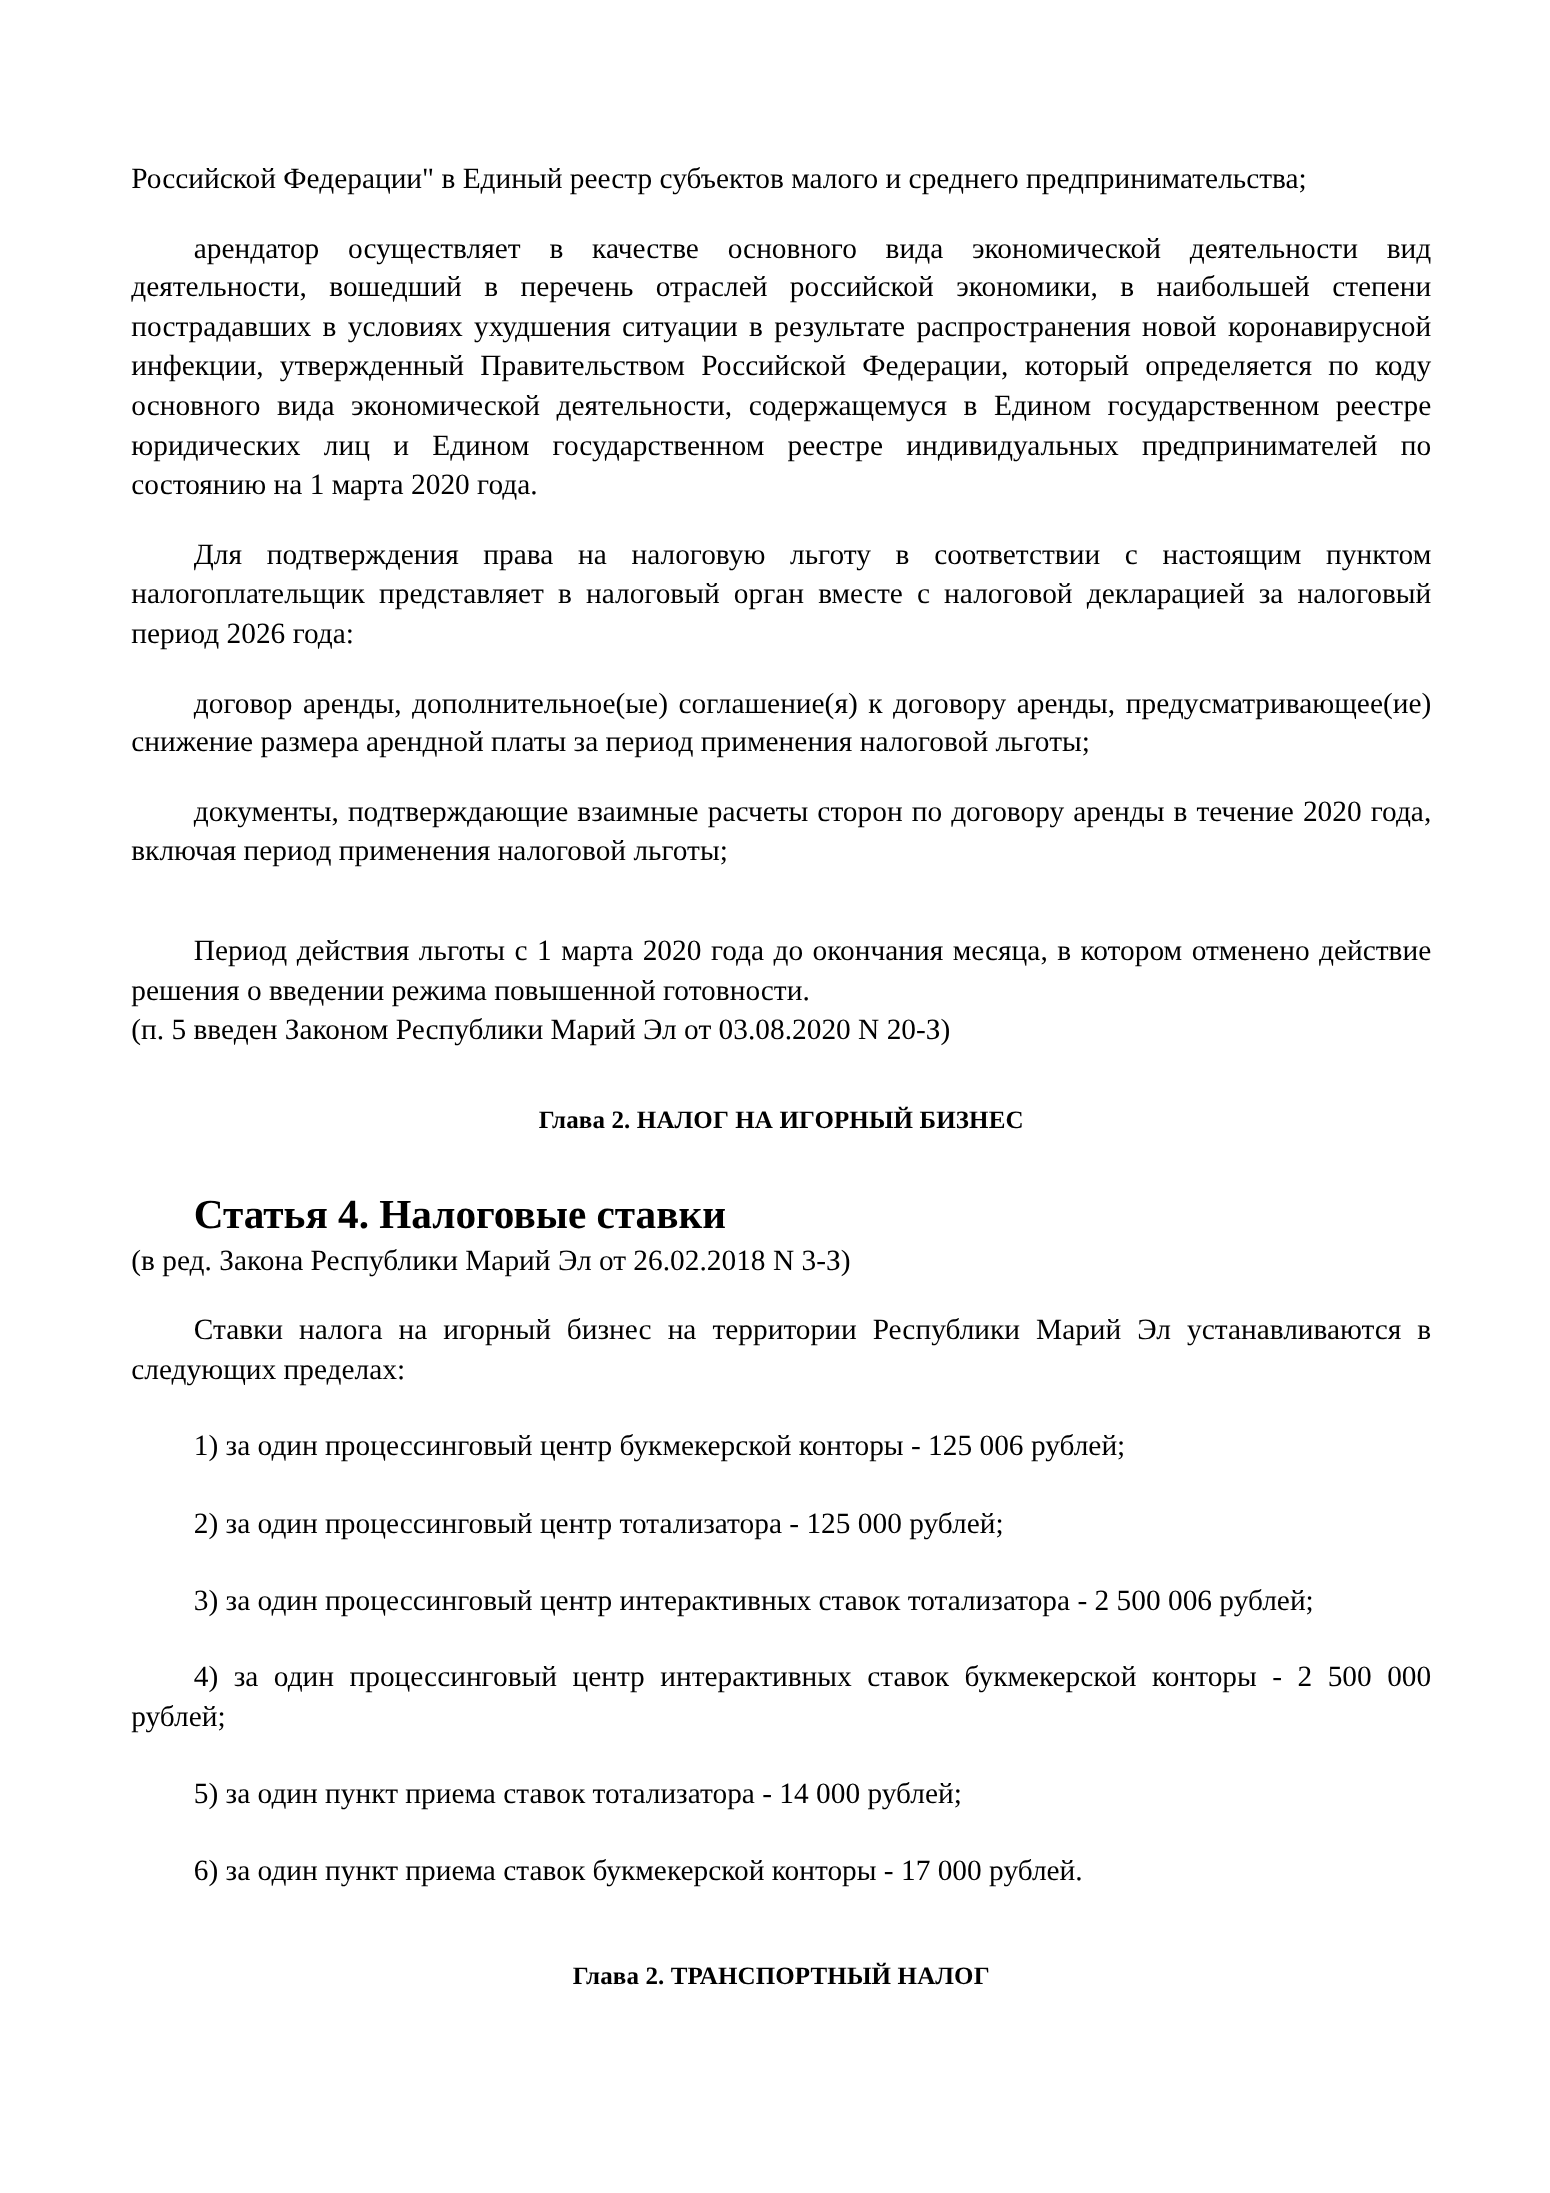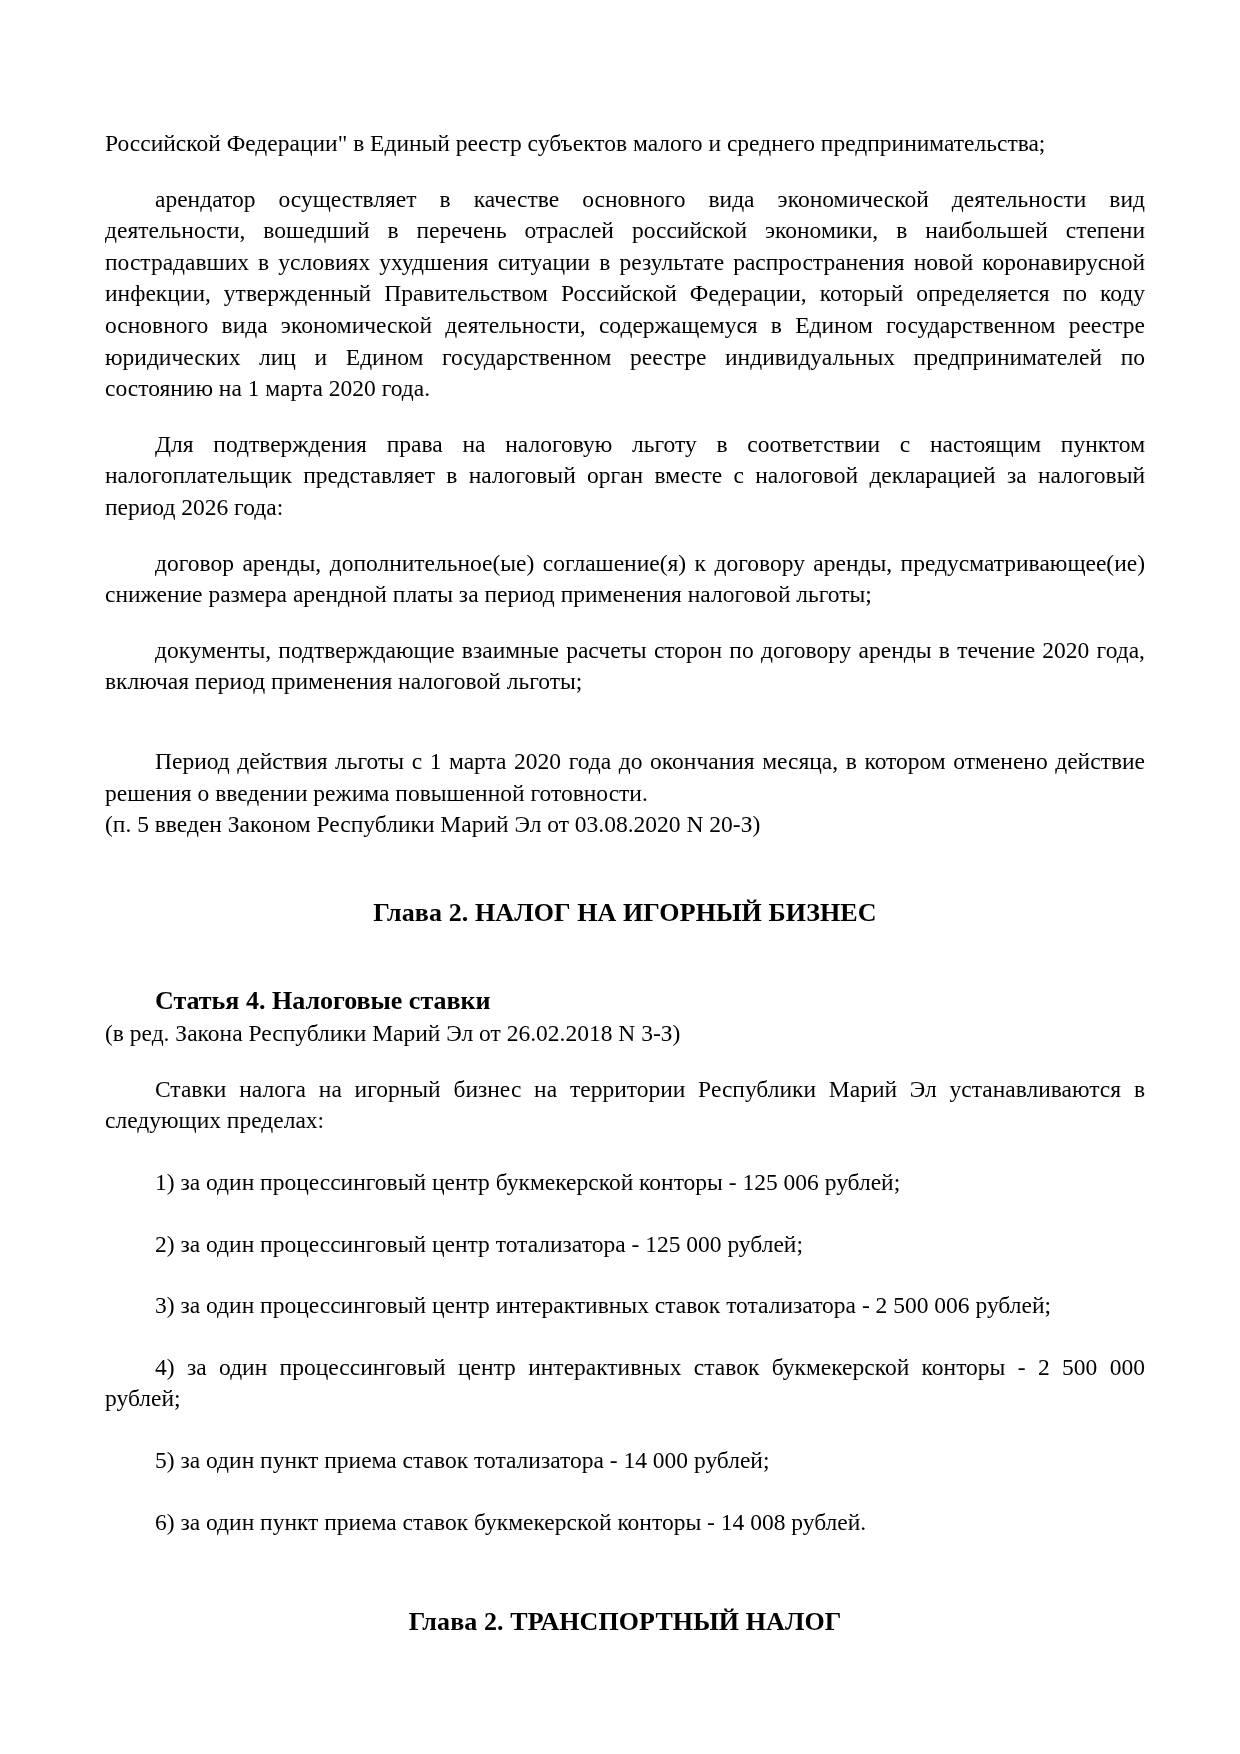--- a/index.html
+++ b/index.html
@@ -42,29 +42,29 @@
     text-indent: 0;
   }
   .gap-md { height: 24px; }
   .gap-lg { height: 30px; }
   .gap-xl { height: 42px; }
   .gap-xxl { height: 54px; }
 
   .chapter-heading {
     text-align: center;
     font-weight: bold;
-    font-size: 26px;
+    font-size: 20px;
     line-height: 1.3;
-    margin: 13px;
+    margin: 0;
     text-indent: 0;
     letter-spacing: 0.1px;
   }
   .article-heading {
     font-weight: bold;
-    font-size: 26px;
+    font-size: 33px;
     line-height: 1.3;
     margin: 0;
     text-indent: 50px;
     text-align: left;
   }
   .source-note {
     text-align: left;
     text-indent: 0;
     margin: 0;
   }
@@ -121,19 +121,19 @@
     <div class="gap-lg"></div>
     <p class="list-item last-line-left">3) за один процессинговый центр интерактивных ставок тотализатора - 2 500 006 рублей;</p>
 
     <div class="gap-lg"></div>
     <p class="list-item">4) за один процессинговый центр интерактивных ставок букмекерской конторы - 2 500 000 рублей;</p>
 
     <div class="gap-lg"></div>
     <p class="list-item last-line-left">5) за один пункт приема ставок тотализатора - 14 000 рублей;</p>
 
     <div class="gap-lg"></div>
-    <p class="list-item last-line-left">6) за один пункт приема ставок букмекерской конторы - 14 008 рублей.</p>
+    <p class="list-item last-line-left">6) за один пункт приема ставок букмекерской конторы - 17 000 рублей.</p>
 
     <div class="gap-xxl"></div>
     <p class="chapter-heading">Глава 2. ТРАНСПОРТНЫЙ НАЛОГ</p>
 
   </div>
 </div>
 
 </body></html>

